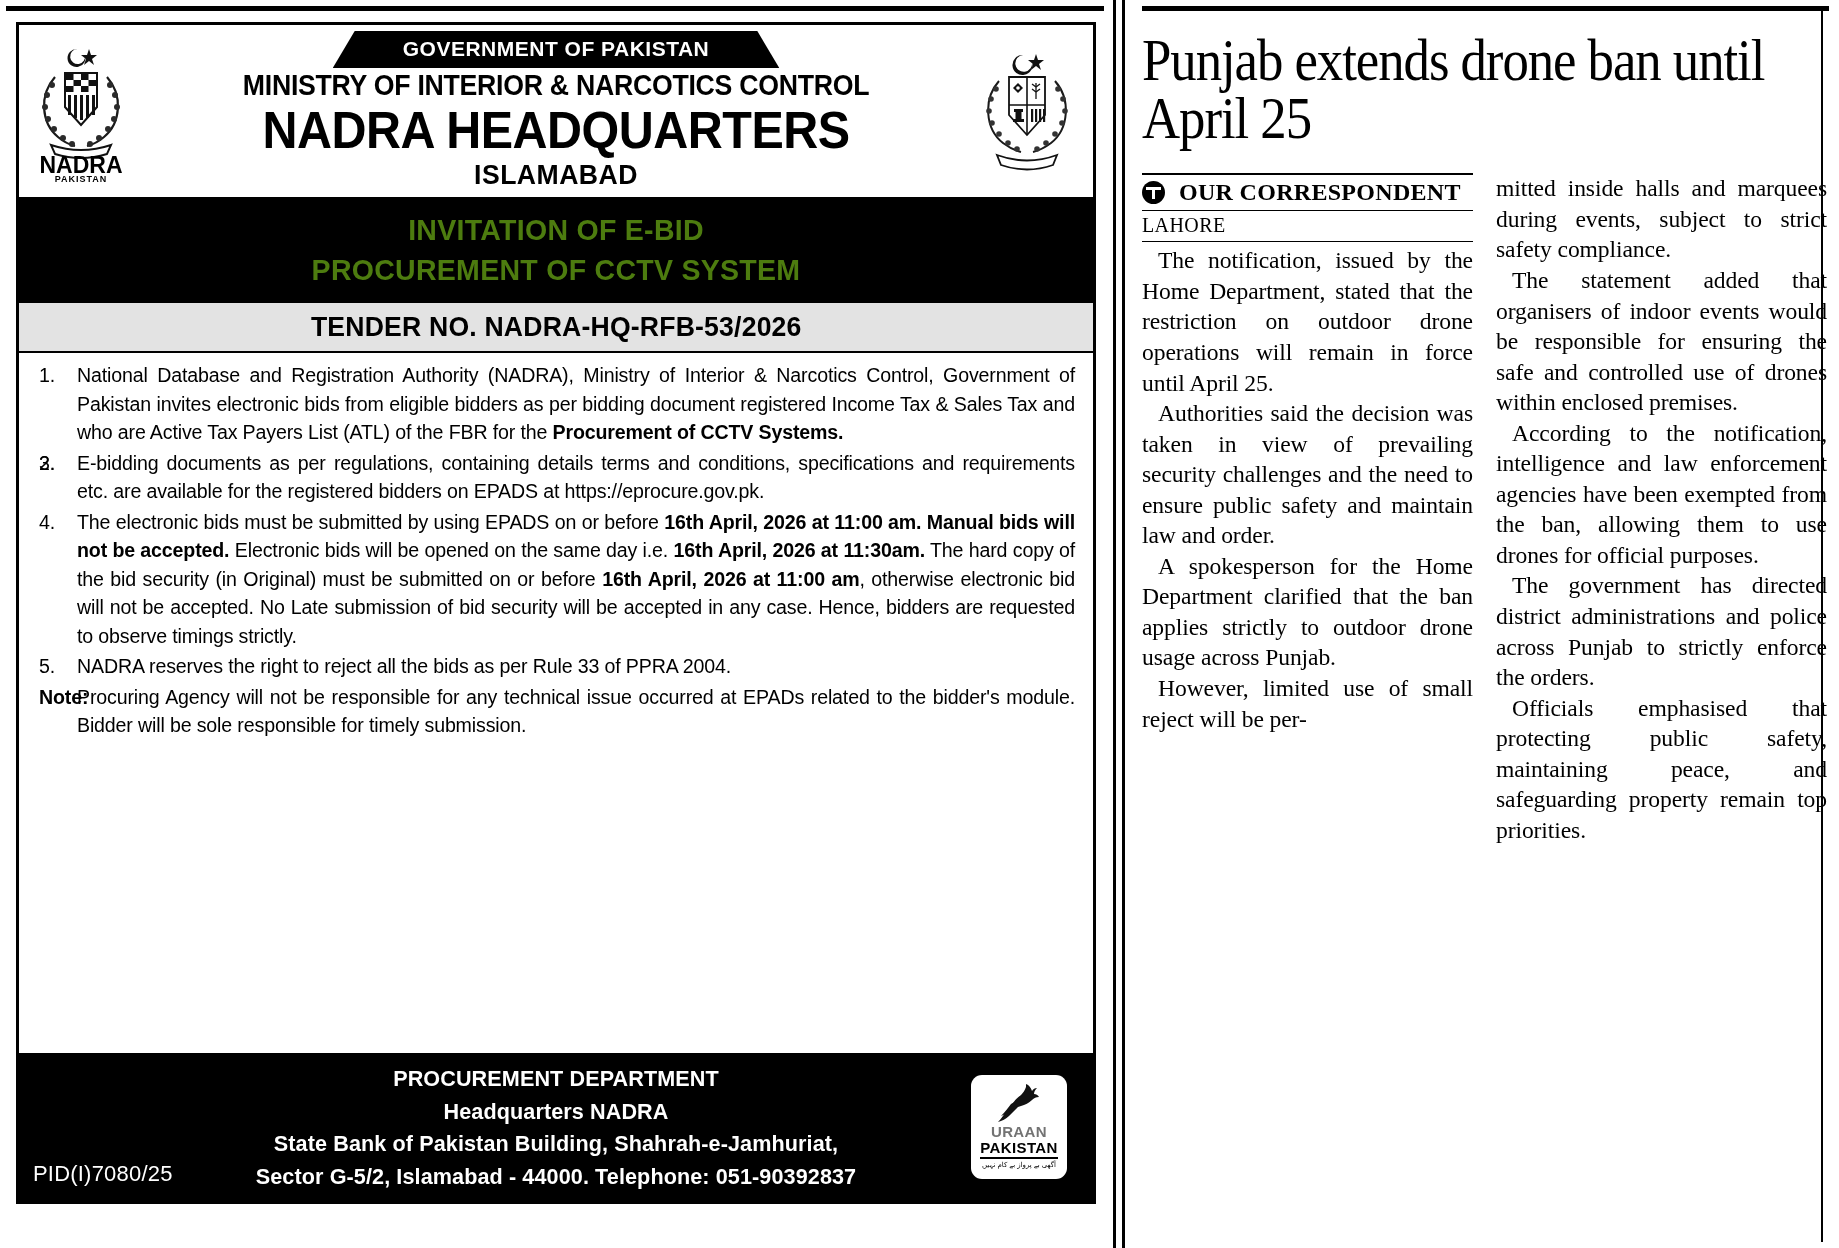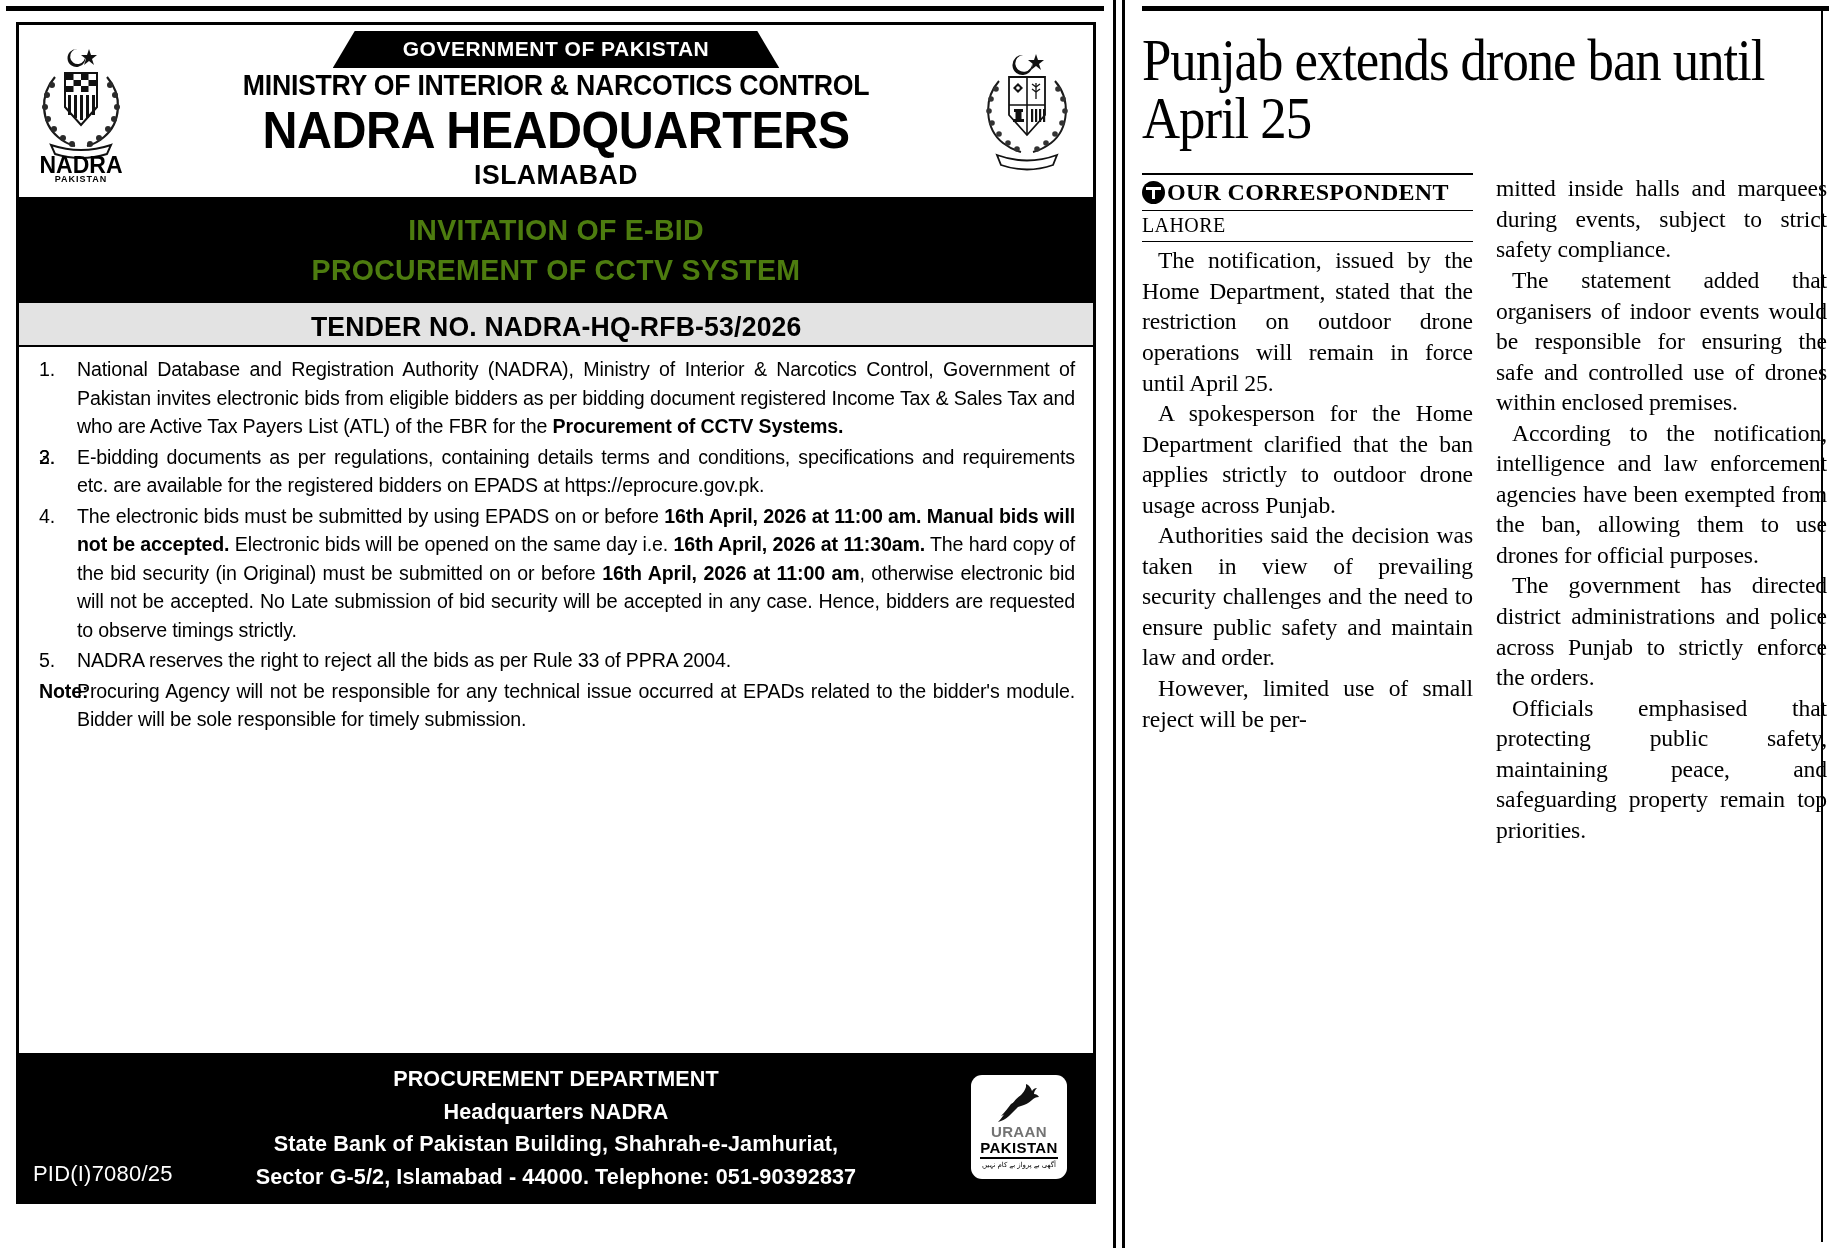--- a/index.html
+++ b/index.html
@@ -47,21 +47,21 @@
   .inv-band{
     background:#000;color:#4d7c0f;text-align:center;
     padding:10px 0 12px 0;border-bottom:2px solid #000;
   }
   .inv-band div{font-size:30px;font-weight:bold;line-height:1.32;letter-spacing:.3px;
                 transform:scaleX(.95);}
 
   
   .tender-band{
     background:#e3e3e3;color:#000;text-align:center;
-    padding:8px 0 2px 0;border-bottom:2px solid #000;
+    padding:8px 0 8px 0;border-bottom:2px solid #000;
   }
   .tender-band span{font-size:28px;font-weight:bold;letter-spacing:.2px;
                     transform:scaleX(.95);display:inline-block;}
 
   
   .ad-body{padding:8px 18px 4px 12px;}
   ol.terms{list-style:none;margin:0;padding:0;}
   ol.terms>li{
     position:relative;padding-left:46px;margin-bottom:2px;
     font-size:19.6px;line-height:1.455;text-align:justify;
@@ -117,21 +117,21 @@
     margin-top:20px;
     transform:scaleX(.88);transform-origin:left top;
     width:800px;
   }
   .news-cols{display:flex;gap:18px;margin-top:26px;}
   .ncol{width:331px;position:relative;}
   .ncol.right-c{padding-left:5px;}
   .byline-wrap{margin-bottom:3px;}
   .byline-top{border-top:2px solid #000;}
   .byline{
-    display:flex;align-items:center;gap:2px;
+    display:flex;align-items:center;gap:14px;
     border-bottom:1.5px solid #000;padding:4px 0 4px 0;
   }
   .byline .who{
     font-family:"Liberation Serif", serif;
     font-size:24px;font-weight:bold;letter-spacing:.3px;
   }
   .mark{
     width:23px;height:23px;border-radius:50%;background:#000;
     position:relative;flex:0 0 auto;
   }
@@ -337,22 +337,22 @@
       <div class="ncol left-c">
         <div class="byline-wrap byline-top">
           <div class="byline">
             <span class="mark"></span>
             <span class="who">OUR CORRESPONDENT</span>
           </div>
           <div class="city">LAHORE</div>
         </div>
         <div id="col-left-body">
             <p class="indent">The notification, issued by the Home Department, stated that the restriction on outdoor drone operations will remain in force until April 25.</p>
+            <p class="indent">Authorities said the decision was taken in view of prevailing security challenges and the need to ensure public safety and maintain law and order.</p>
             <p class="indent">A spokesperson for the Home Department clarified that the ban applies strictly to outdoor drone usage across Punjab.</p>
-            <p class="indent">Authorities said the decision was taken in view of prevailing security challenges and the need to ensure public safety and maintain law and order.</p>
             <p class="indent">However, limited use of small reject will be per-</p>
           </div>
       </div>
 
       <div class="ncol right-c">
         <div id="col-right-body">
             <p>mitted inside halls and marquees during events, subject to strict safety compliance.</p>
             <p class="indent">The statement added that organisers of indoor events would be responsible for ensuring the safe and controlled use of drones within enclosed premises.</p>
             <p class="indent">According to the notification, intelligence and law enforcement agencies have been exempted from the ban, allowing them to use drones for official purposes.</p>
             <p class="indent">The government has directed district administrations and police across Punjab to strictly enforce the orders.</p>

